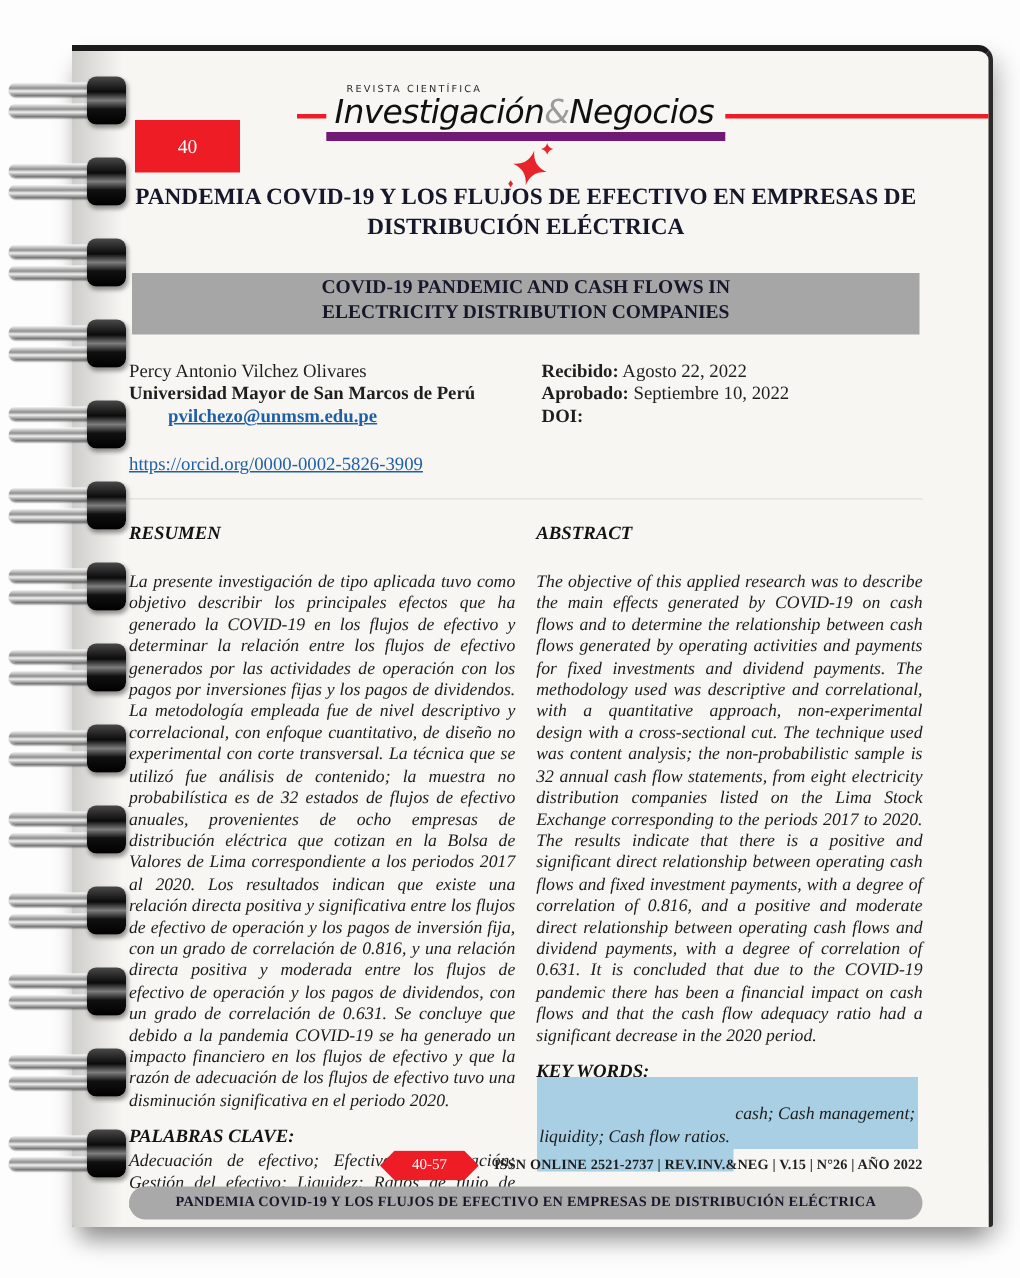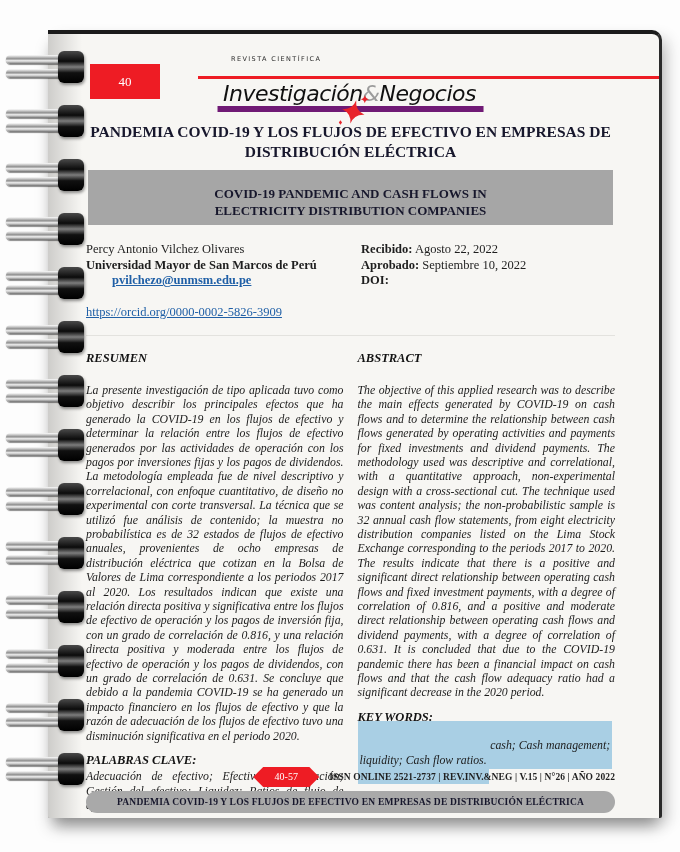--- a/index.html
+++ b/index.html
@@ -40,54 +40,54 @@
   .w1{top:0}.w2{top:14px}
   .clip{
     position:absolute;right:0;top:-4px;width:26px;height:32px;border-radius:6px;
     background:linear-gradient(180deg,#4a4a4a 0%,#0b0b0b 32%,#7d7d7d 50%,#101010 68%,#000 100%);
     box-shadow:1px 2px 3px rgba(0,0,0,.4);
   }
 
   
   header{position:relative;height:88px;}
   .pageno-box{
-    position:absolute;left:4px;top:30px;width:70px;height:35px;
+    position:absolute;left:4px;top:46px;width:70px;height:35px;
     background:#ee1c24;color:#fff;
     font-size:13px;text-align:center;line-height:35px;
   }
   .red-line{position:absolute;left:112px;right:-44px;top:42px;height:3px;background:#ee1c24;}
   .logo-block{
     position:absolute;left:50%;top:21px;transform:translateX(-50%);
     text-align:left;
   }
   .kicker{
     font-family:"DejaVu Sans", sans-serif;
     font-size:6.5px;letter-spacing:1.4px;color:#2b2b2b;
-    padding-left:14px;margin-bottom:18px;
+    padding-left:14px;margin-bottom:0;
   }
   .logo-name{
     font-family:"DejaVu Sans", sans-serif;
     font-weight:normal;font-style:italic;
     font-size:22px;letter-spacing:-.5px;color:#101010;
     background:#f7f6f3;
     padding:0 8px 0 6px;
     border-bottom:6px solid #701a75;
     white-space:nowrap;
   }
   .logo-name .amp{color:#9b9b9b;}
   .sparkle{position:absolute;left:50%;top:60px;transform:translateX(-50%);}
 
   
   h1.title-es{
     margin:0;text-align:center;
     font-size:15.5px;line-height:1.28;font-weight:bold;color:#17172c;
   }
   .en-box{
-    margin:8px 2px 0 2px;background:#a6a6a6;
-    padding:16px 0 6px;text-align:center;
+    margin:20px 2px 0 2px;background:#a6a6a6;
+    padding:1px 0 6px;text-align:center;
   }
   .en-box .en-text{
     display:inline-block;max-width:340px;
     font-size:13px;line-height:1.3;font-weight:bold;color:#17172c;
   }
 
   
   .meta{display:flex;margin-top:17px;font-size:12.5px;line-height:1.23;color:#1e1e1e;}
   .author{flex:0 0 52%;}
   .affiliation{font-weight:bold;}

